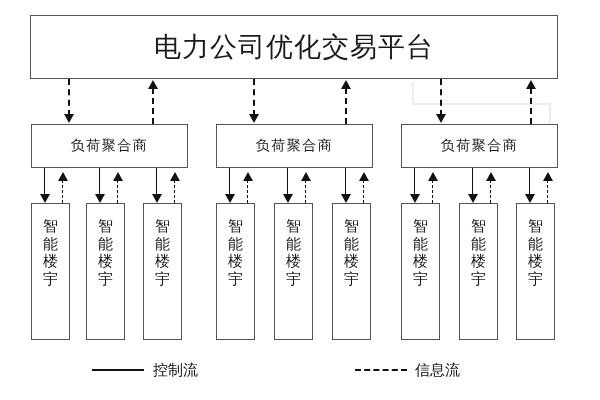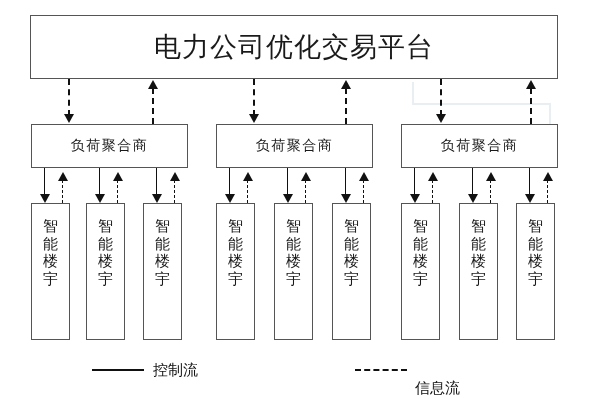--- a/index.html
+++ b/index.html
@@ -275,15 +275,15 @@
       <span>能</span>
       <span>楼</span>
       <span>宇</span>
     </span>
   </div>
 
   <div class="legend-line-solid" style="left:92px; top:369px; width:52px;"></div>
   <div class="legend-label" style="left:153px; top:361px;">控制流</div>
 
   <div class="legend-line-dashed" style="left:355px; top:369px; width:52px;"></div>
-  <div class="legend-label" style="left:415px; top:379px;">信息流</div>
+  <div class="legend-label" style="left:415px; top:361px;">信息流</div>
 
 </div>
 
 </body></html>

